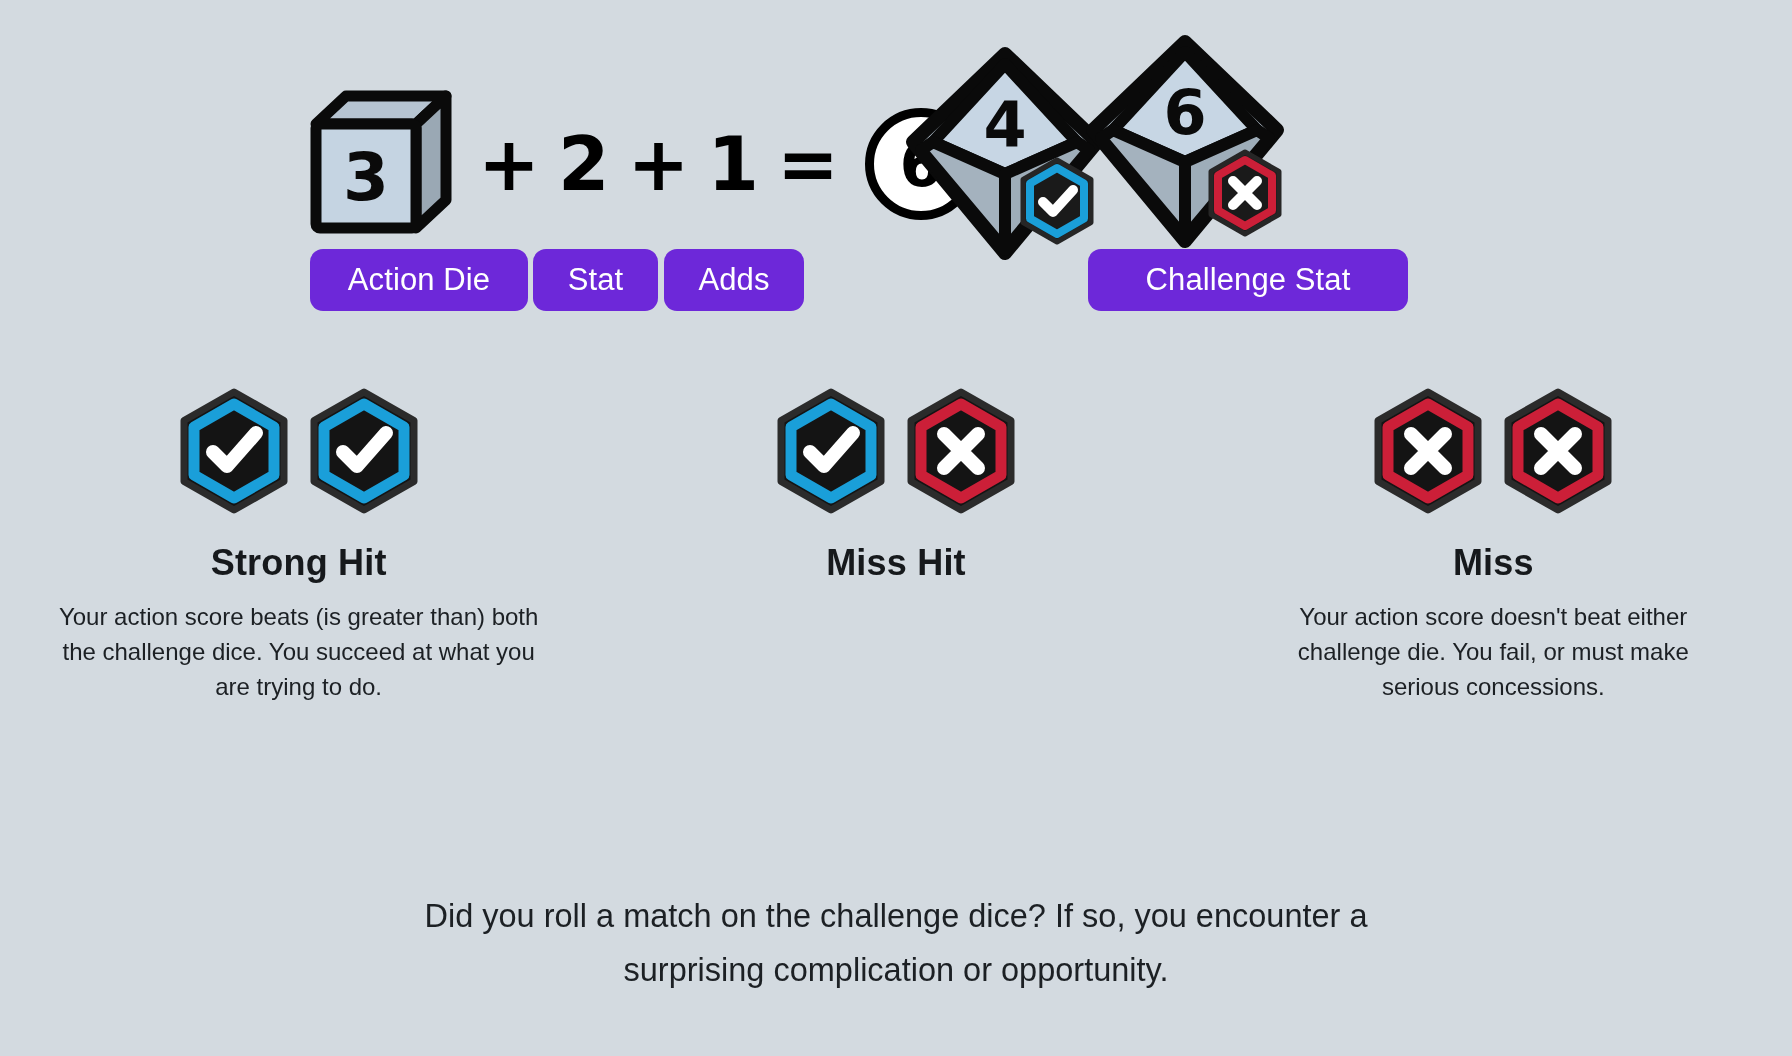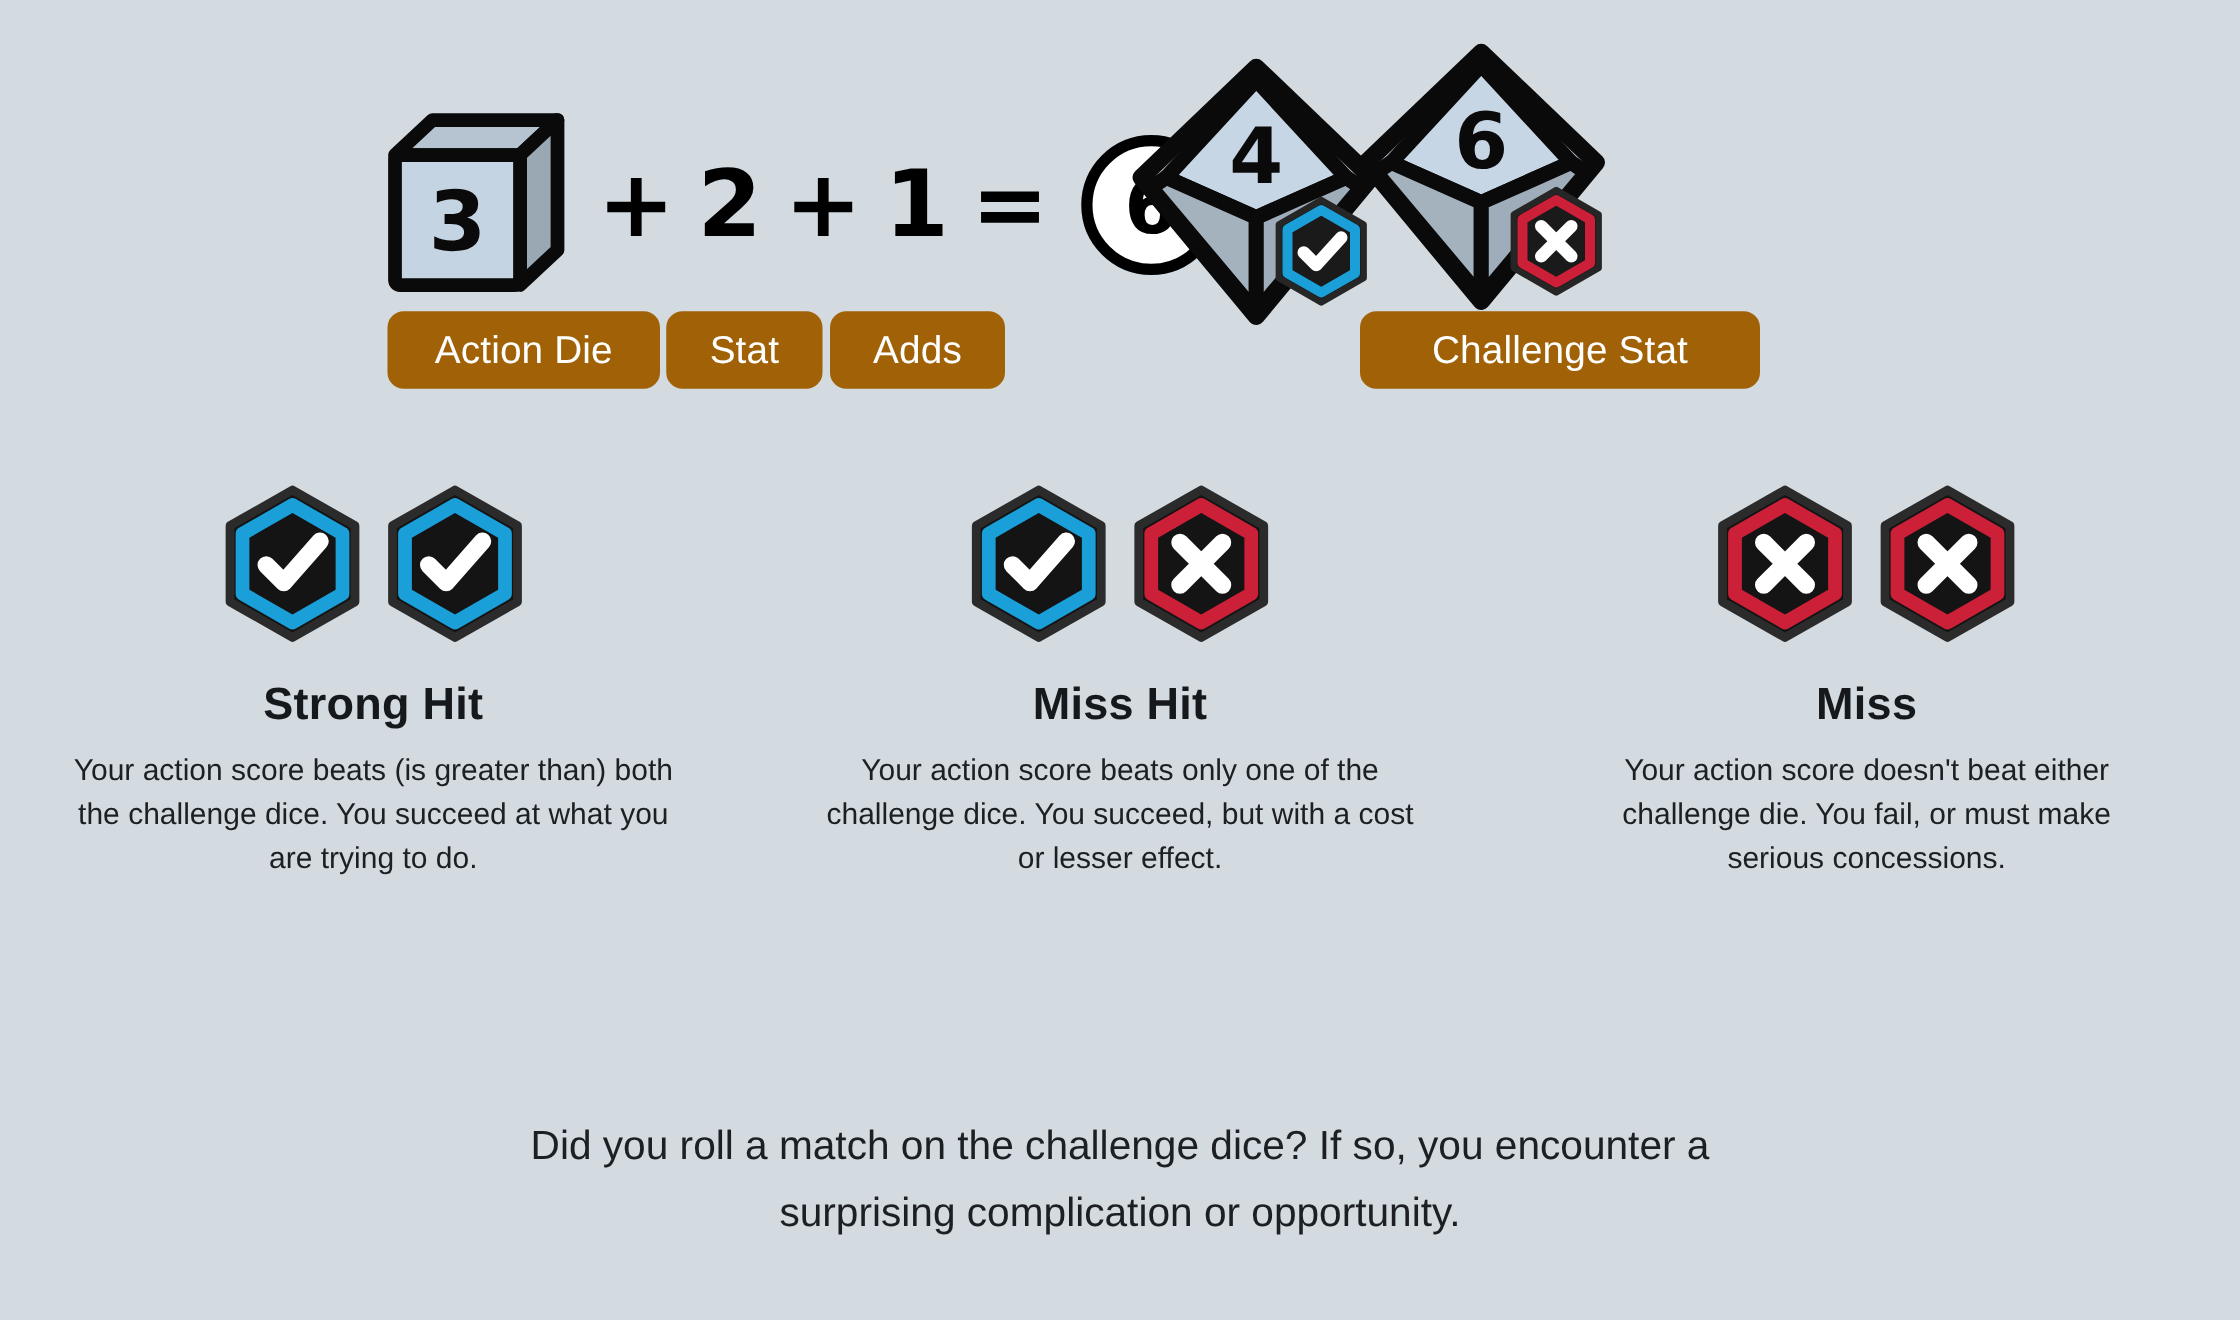--- a/index.html
+++ b/index.html
@@ -108,21 +108,21 @@
     position: absolute;
     left: 0;
     top: 225px;
     width: 1792px;
     height: 64px;
   }
   .pill {
     position: absolute;
     top: 0;
     height: 62px;
-    background: #a16207;
+    background: #6d28d9;
     border-radius: 13px;
     color: #ffffff;
     font-size: 31px;
     display: flex;
     align-items: center;
     justify-content: center;
     padding: 0 22px;
     box-sizing: border-box;
     white-space: nowrap;
     letter-spacing: 0.1px;
@@ -287,21 +287,20 @@
         <path d="M58 16 L98 39 L98 87 L58 110 L18 87 L18 39 Z" fill="none" stroke="#1a9fd9" stroke-width="11" stroke-linejoin="round"></path>
         <path d="M37 64 L51 78 L80 45" fill="none" stroke="#ffffff" stroke-width="14" stroke-linecap="round" stroke-linejoin="round"></path>
       </svg>
       <svg class="hex-big" viewBox="0 0 116 126">
         <path d="M58 4 L108 32.5 L108 93.5 L58 122 L8 93.5 L8 32.5 Z" fill="#141414" stroke="#2b2b2b" stroke-width="7" stroke-linejoin="round"></path>
         <path d="M58 16 L98 39 L98 87 L58 110 L18 87 L18 39 Z" fill="none" stroke="#cc1f38" stroke-width="11" stroke-linejoin="round"></path>
         <path d="M41 46 L75 80 M75 46 L41 80" fill="none" stroke="#ffffff" stroke-width="14" stroke-linecap="round"></path>
       </svg>
     </div>
     <div class="result-title">Miss Hit</div>
-    <div class="result-desc">Your action score beats only one of the challenge dice. You succeed, but with a cost or lesser effect.</div>
   </div>
 
   <div class="result-col" id="col-miss">
     <div class="hex-pair">
       <svg class="hex-big" viewBox="0 0 116 126">
         <path d="M58 4 L108 32.5 L108 93.5 L58 122 L8 93.5 L8 32.5 Z" fill="#141414" stroke="#2b2b2b" stroke-width="7" stroke-linejoin="round"></path>
         <path d="M58 16 L98 39 L98 87 L58 110 L18 87 L18 39 Z" fill="none" stroke="#cc1f38" stroke-width="11" stroke-linejoin="round"></path>
         <path d="M41 46 L75 80 M75 46 L41 80" fill="none" stroke="#ffffff" stroke-width="14" stroke-linecap="round"></path>
       </svg>
       <svg class="hex-big" viewBox="0 0 116 126">

